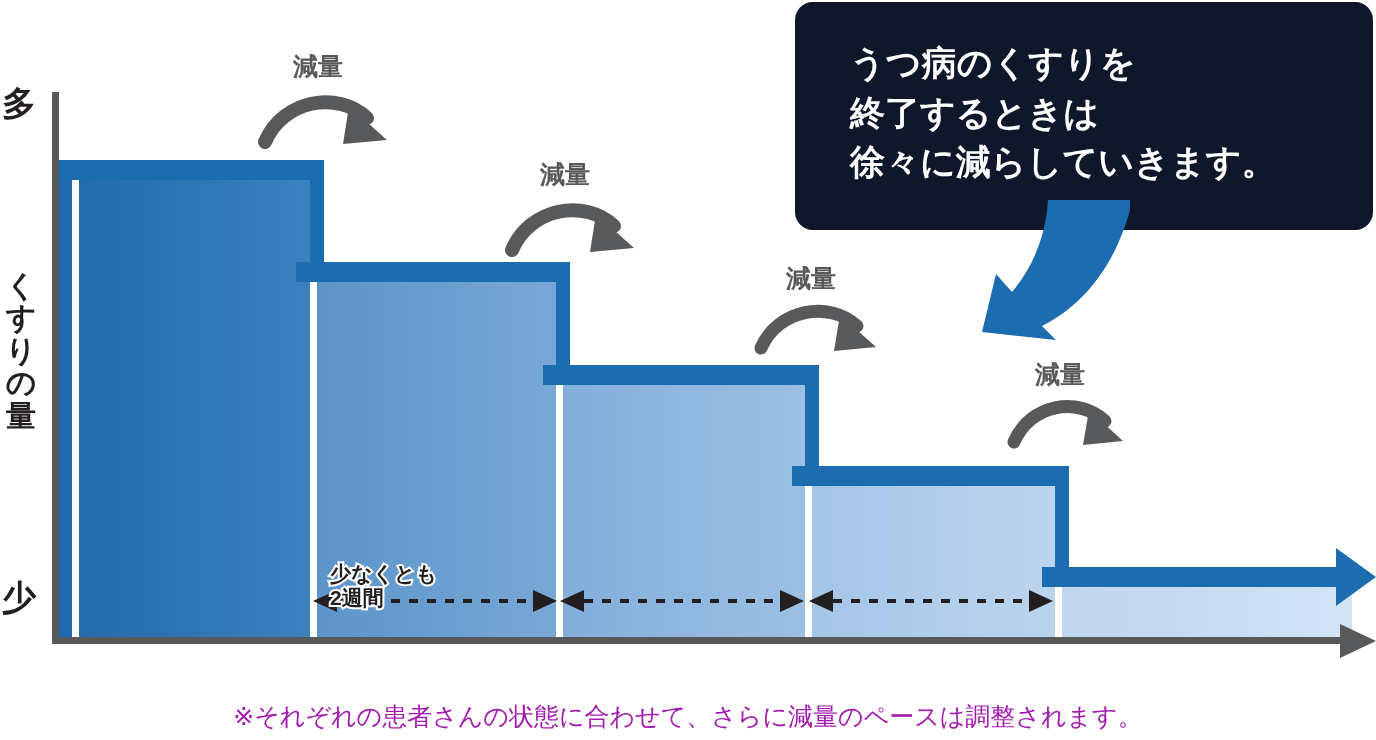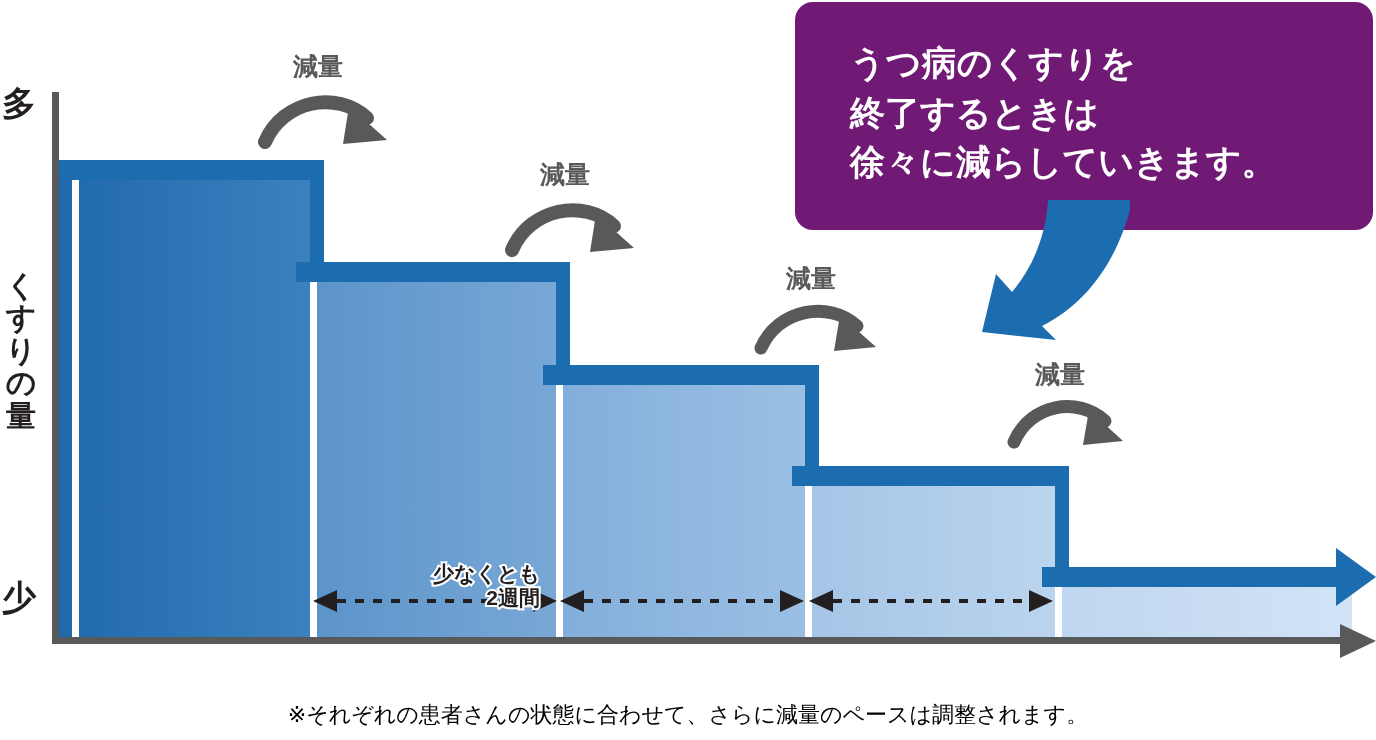--- a/index.html
+++ b/index.html
@@ -47,22 +47,22 @@
     width: 1376px;
     text-align: center;
     font-size: 30px;
     font-weight: bold;
     color: #4d4d4d;
   }
   #footnote {
     left: 0; top: 700px;
     width: 1376px;
     text-align: center;
-    font-size: 22px;
-    color: #000000;
+    font-size: 25px;
+    color: #a21caf;
   }
 
   
   #y-axis {
     left: 52px; top: 92px;
     width: 7px; height: 552px;
     background: #58595b;
   }
   #x-axis {
     left: 52px; top: 637px;
@@ -97,36 +97,36 @@
   }
   .reduce-arrow { position: absolute; }
 
   
   .interval { position: absolute; height: 26px; }
   .interval-text {
     position: absolute;
     font-size: 21px;
     font-weight: bold;
     color: #231f20;
-    text-align: right;
+    text-align: left;
     white-space: nowrap;
     line-height: 1.12;
     paint-order: stroke fill;
     -webkit-text-stroke: 4px #ffffff;
   }
   .interval-text i {
     font-style: normal;
     position: relative;
   }
 
   
   #callout {
     left: 795px; top: 2px;
     width: 578px; height: 228px;
-    background: #701a75;
+    background: #0f172a;
     border-radius: 18px;
   }
   #callout-text {
     position: absolute;
     left: 55px; top: 36px;
     color: #ffffff;
     font-size: 35px;
     font-weight: bold;
     line-height: 1.42;
     white-space: pre-line;

